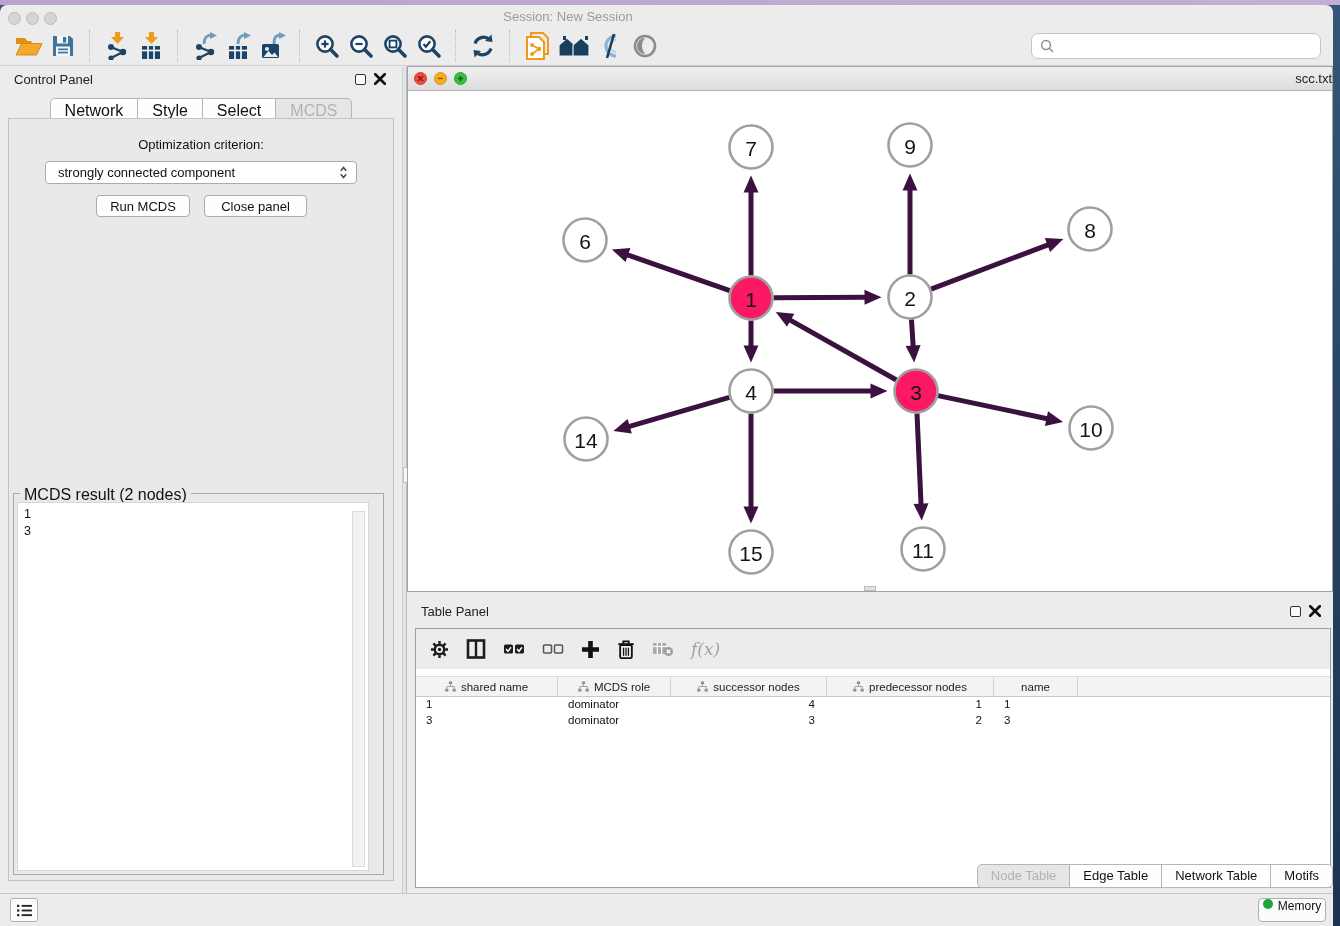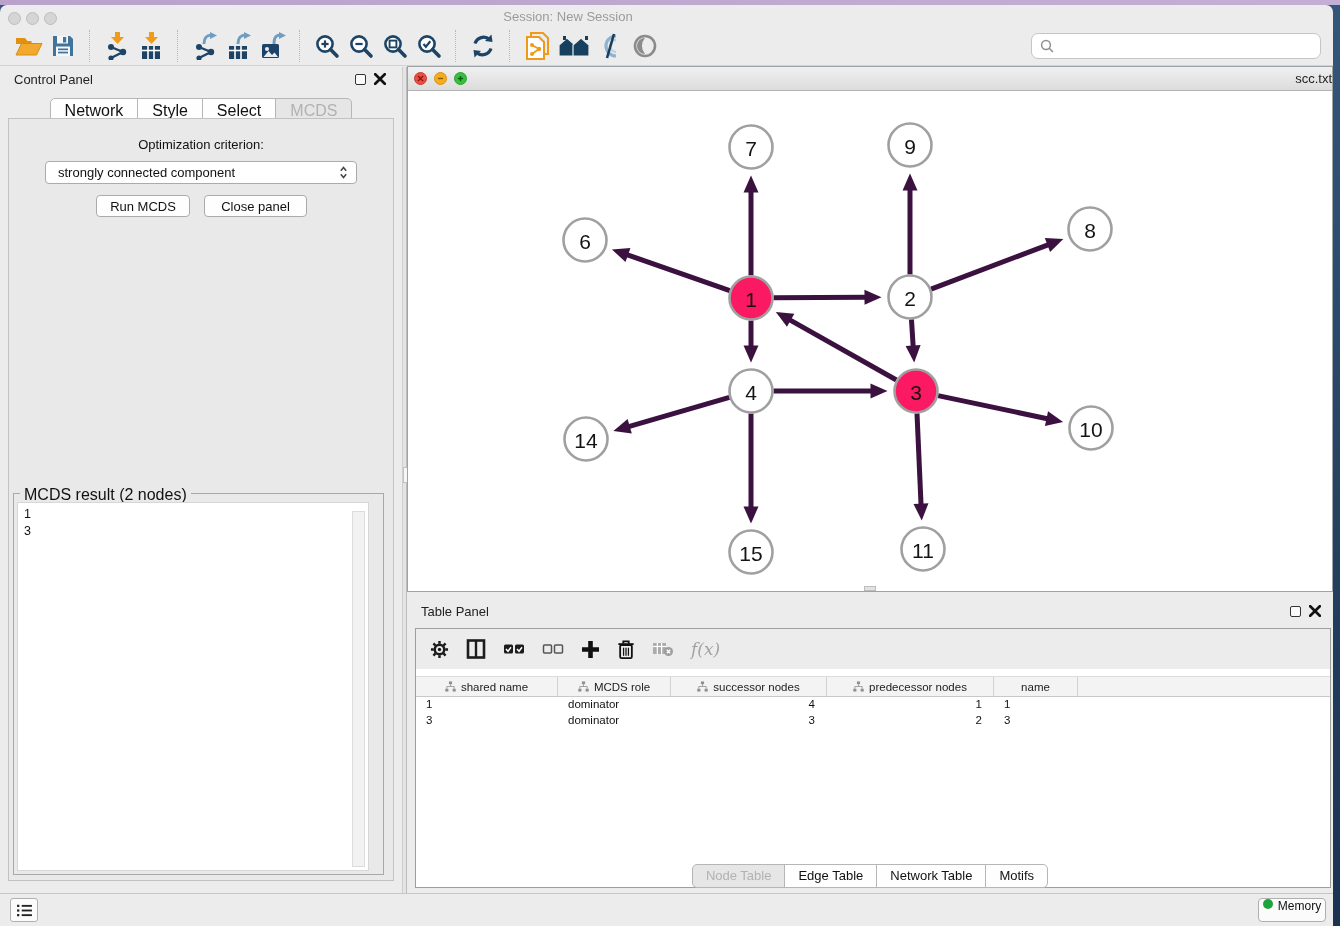--- a/index.html
+++ b/index.html
@@ -69,21 +69,21 @@
   #tp-toolbar{position:absolute;left:0;top:0;width:100%;height:40px;background:#ececec;display:flex;align-items:center;padding-left:14px;box-sizing:border-box;gap:17px;}
   .tp-icon{display:flex;align-items:center;justify-content:center;}
   #fx-label{font-family:"DejaVu Serif",serif;font-style:italic;font-size:17px;color:#a2a2a2;}
   #tp-table{position:absolute;left:0;top:47px;width:100%;}
   #tp-head{display:flex;height:19px;background:#f3f3f3;border-top:1px solid #dcdcdc;border-bottom:1px solid #c9c9c9;}
   .th{display:flex;align-items:center;justify-content:center;gap:5px;font-size:11.5px;color:#222;border-right:1px solid #d2d2d2;box-sizing:border-box;}
   .tr{display:flex;height:16px;background:#fff;}
   .td{font-size:11.5px;color:#111;box-sizing:border-box;padding:1px 0 0 0;}
 
   
-  #bottom-tabs{left:407px;top:864px;width:926px;display:flex;justify-content:center;}
+  #bottom-tabs{left:407px;top:864px;width:926px;display:flex;justify-content:flex-end;}
   .bt-tab{font-size:13px;color:#111;background:#fefefe;border:1px solid #b6b6b6;padding:3px 13px 4px;margin-left:-1px;}
   .bt-tab:first-child{border-radius:5px 0 0 5px;margin-left:0;}
   .bt-tab:last-child{border-radius:0 5px 5px 0;}
   .bt-tab.active{background:#e6e6e6;color:#b2b2b2;}
 
   
   #status-bar{left:0;top:893px;width:1333px;height:33px;border-top:1px solid #c6c6c6;box-sizing:border-box;}
   #list-btn{position:absolute;left:10px;top:4px;width:28px;height:24px;background:#fbfbfb;border:1px solid #b0b0b0;border-radius:3px;display:flex;align-items:center;justify-content:center;box-sizing:border-box;}
   #memory-btn{position:absolute;right:7px;top:4px;width:68px;height:24px;background:#fbfbfb;border:1px solid #b0b0b0;border-radius:4px;display:flex;justify-content:center;gap:5px;box-sizing:border-box;}
   #memory-dot{width:10px;height:10px;border-radius:50%;background:#1ea43c;}

